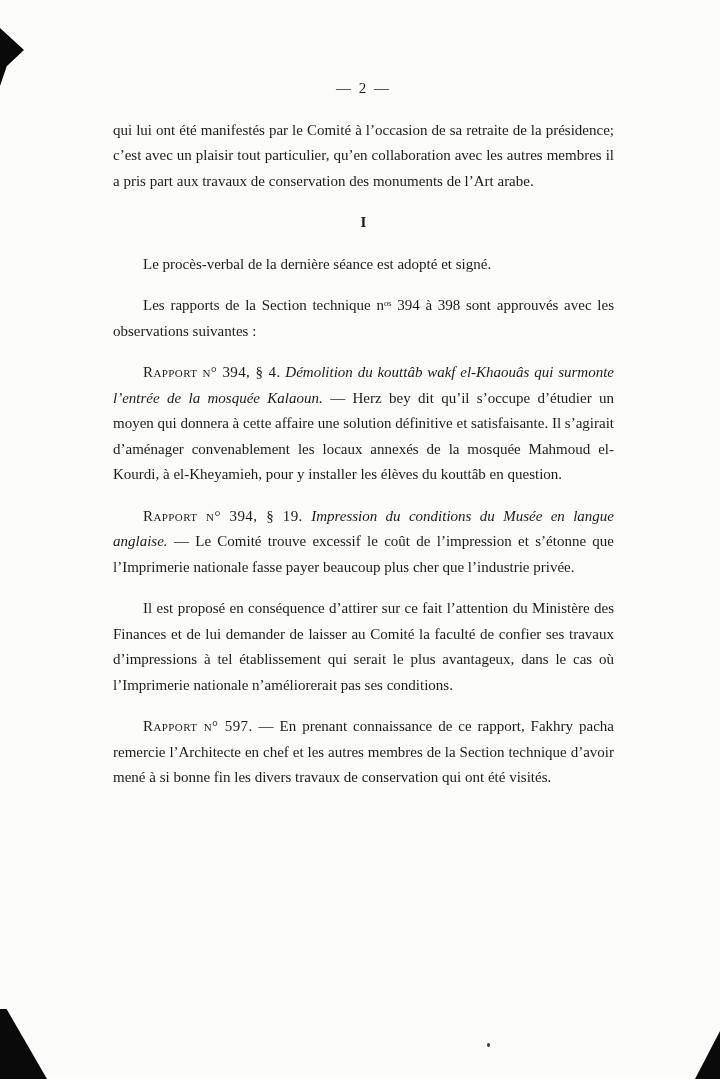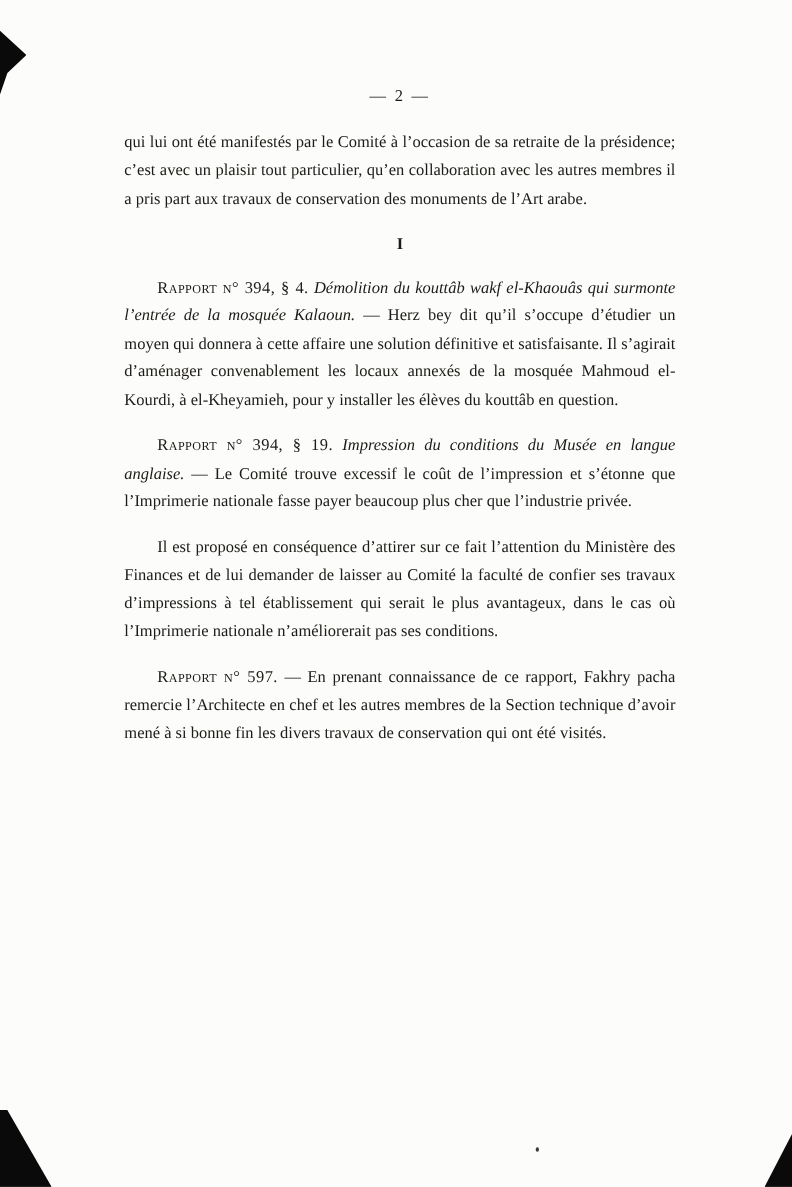--- a/index.html
+++ b/index.html
@@ -94,22 +94,24 @@
   <div class="artifact dot"></div>
 
   <div class="content">
 
     <div class="page-number">— 2 —</div>
 
     <p class="no-indent">qui lui ont été manifestés par le Comité à l’occasion de sa retraite de la présidence; c’est avec un plaisir tout particulier, qu’en collaboration avec les autres membres il a pris part aux travaux de conservation des monuments de l’Art arabe.</p>
 
     <div class="section-heading">I</div>
 
+    <p>Le procès-verbal de la dernière séance est adopté et signé.</p>
 
 
+    <p>Les rapports de la Section technique nᵒˢ 394 à 398 sont approuvés avec les observations suivantes :</p>
 
     <p class="rapport">
       <span class="smallcaps">Rapport n° 394, § 4.</span>
       <span class="italic">Démolition du kouttâb wakf el-Khaouâs qui surmonte l’entrée de la mosquée Kalaoun.</span>
       <span>— Herz bey dit qu’il s’occupe d’étudier un moyen qui donnera à cette affaire une solution définitive et satisfaisante. Il s’agirait d’aménager convenablement les locaux annexés de la mosquée Mahmoud el-Kourdi, à el-Kheyamieh, pour y installer les élèves du kouttâb en question.</span>
     </p>
 
 
     <p class="rapport">
       <span class="smallcaps">Rapport n° 394, § 19.</span>

